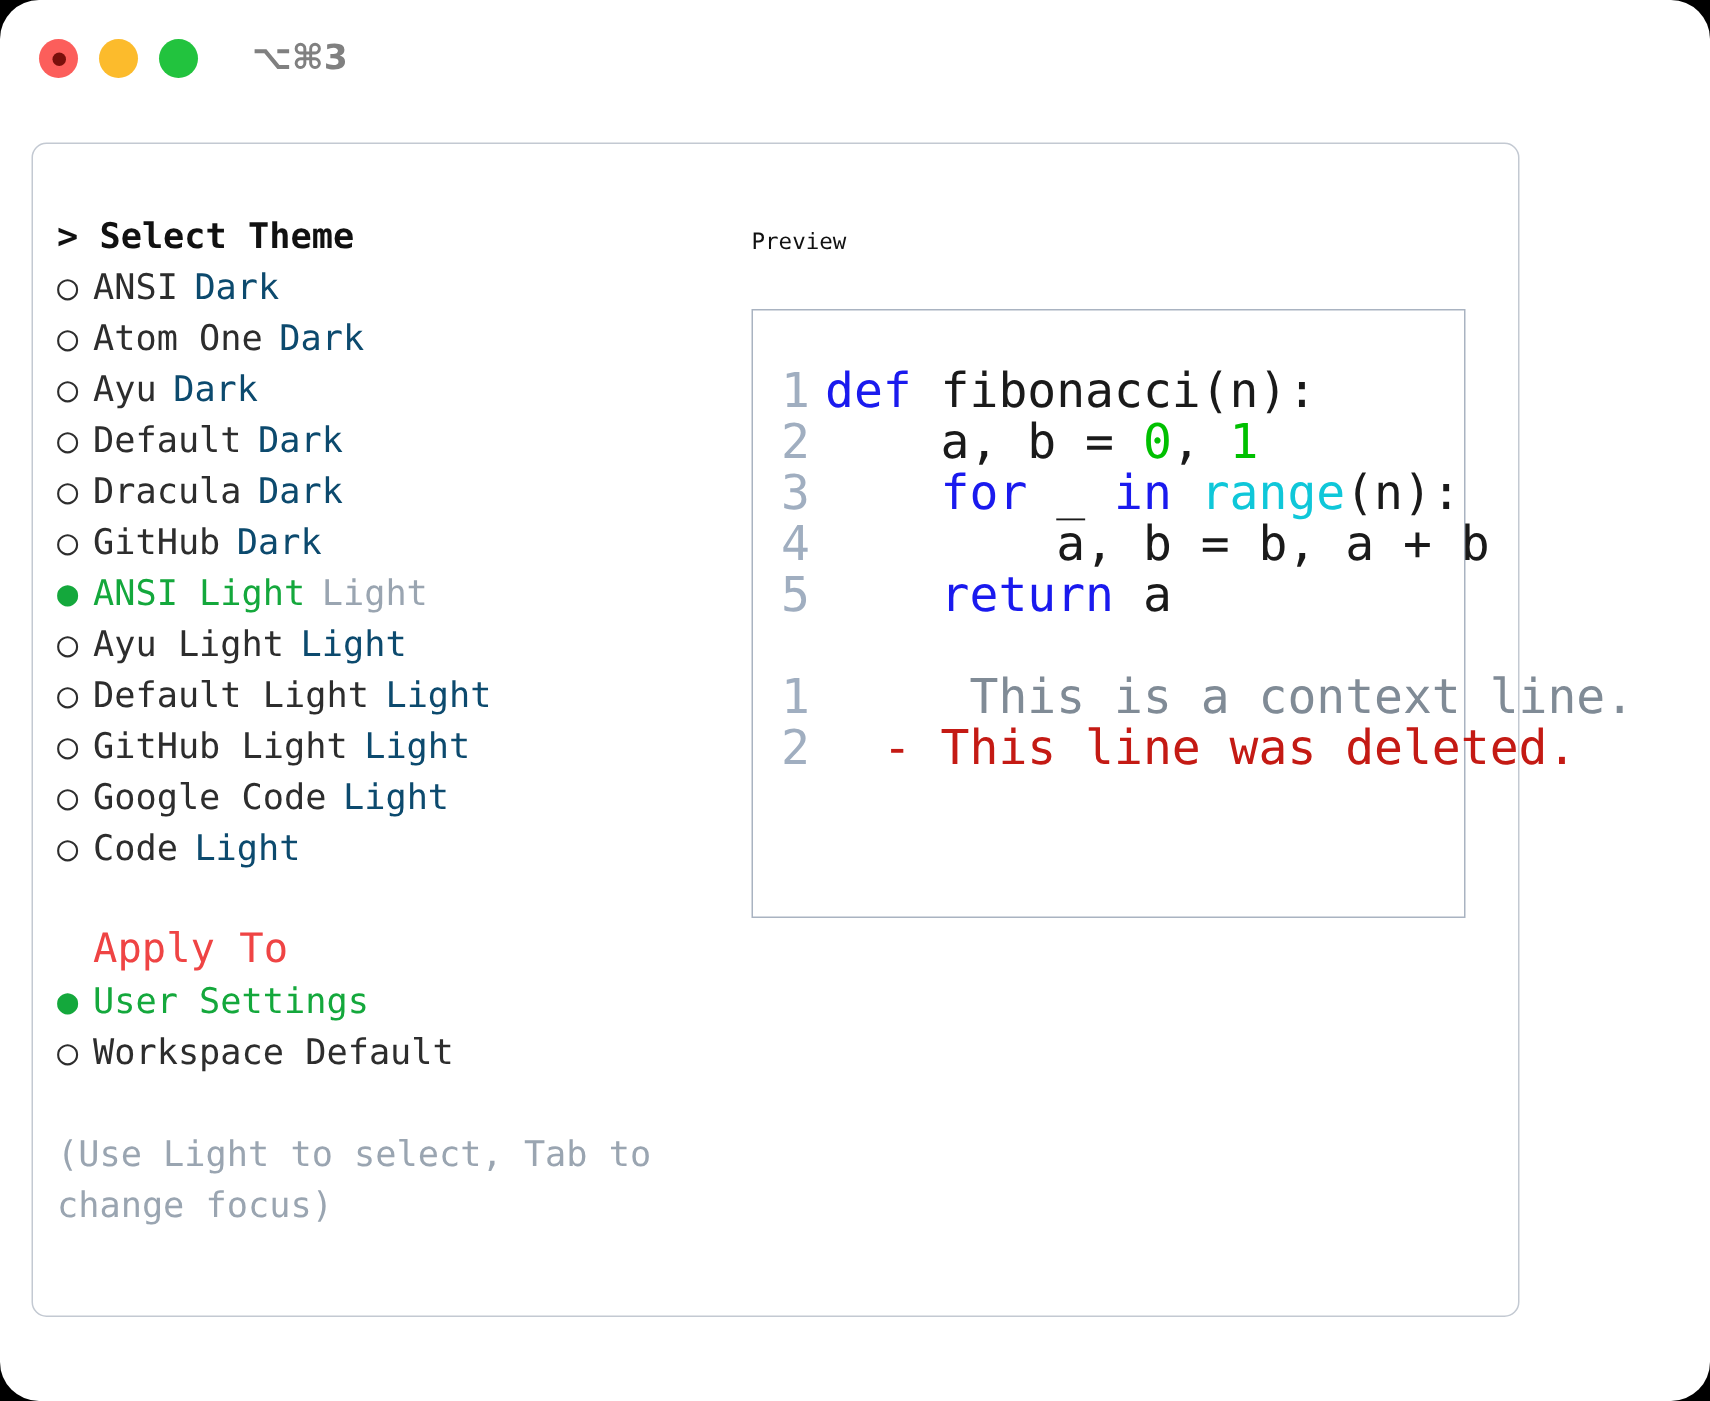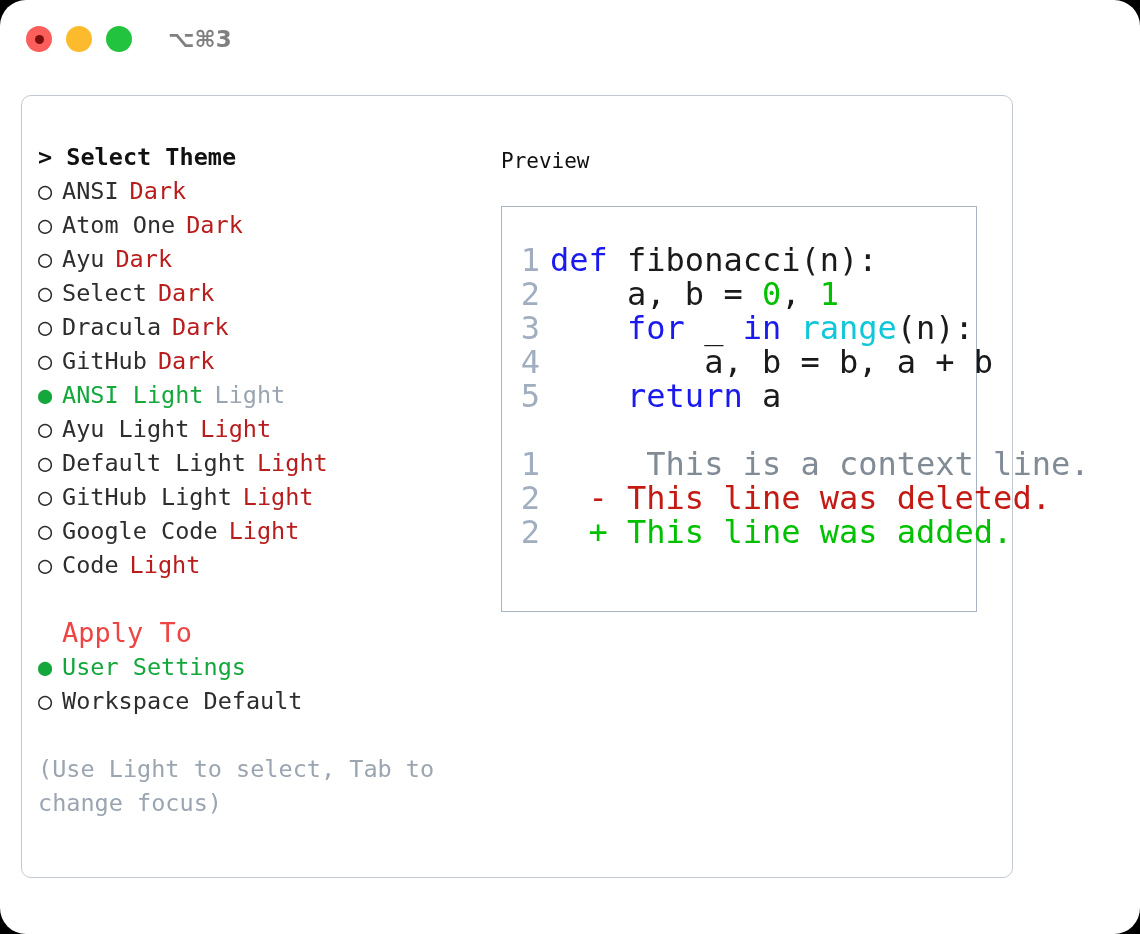--- a/index.html
+++ b/index.html
@@ -109,21 +109,21 @@
   }
   .opt-marker {
     width: 24px;
     display: inline-block;
     flex: 0 0 24px;
   }
   .opt-row.selected { color: #14a83c; }
   .opt-row.selected .opt-marker { color: #14a83c; }
   .opt-label { color: inherit; }
   .opt-kind {
-    color: #b91c1c;
+    color: #0c4a6e;
     margin-left: 11px;
   }
   .opt-row.selected .opt-kind { color: #9aa5b1; }
 
   .applyto-heading {
     font-size: 27px;
     color: #ef4444;
     line-height: 34px;
     white-space: pre;
     margin-left: 24px;
@@ -138,21 +138,21 @@
   }
 
   
   .right-col {
     position: absolute;
     left: 479px;
     top: 48px;
     width: 500px;
   }
   .preview-heading {
-    font-size: 21px;
+    font-size: 15px;
     color: #111111;
     line-height: 34px;
     white-space: pre;
   }
   .preview-box {
     margin-top: 28px;
     width: 476px;
     height: 406px;
     border: 1.6px solid #a9b3c1;
     box-sizing: border-box;
@@ -201,21 +201,21 @@
     <div class="columns">
 
       <div class="left-col">
 
         <div class="section-title">&gt; Select Theme</div>
 
         <div id="theme-list">
             <div class="opt-row"><span class="opt-marker">○</span><span class="opt-label">ANSI</span><span class="opt-kind">Dark</span></div>
             <div class="opt-row"><span class="opt-marker">○</span><span class="opt-label">Atom One</span><span class="opt-kind">Dark</span></div>
             <div class="opt-row"><span class="opt-marker">○</span><span class="opt-label">Ayu</span><span class="opt-kind">Dark</span></div>
-            <div class="opt-row"><span class="opt-marker">○</span><span class="opt-label">Select</span><span class="opt-kind">Dark</span></div>
+            <div class="opt-row"><span class="opt-marker">○</span><span class="opt-label">Default</span><span class="opt-kind">Dark</span></div>
             <div class="opt-row"><span class="opt-marker">○</span><span class="opt-label">Dracula</span><span class="opt-kind">Dark</span></div>
             <div class="opt-row"><span class="opt-marker">○</span><span class="opt-label">GitHub</span><span class="opt-kind">Dark</span></div>
             <div class="opt-row selected"><span class="opt-marker">●</span><span class="opt-label">ANSI Light</span><span class="opt-kind">Light</span></div>
             <div class="opt-row"><span class="opt-marker">○</span><span class="opt-label">Ayu Light</span><span class="opt-kind">Light</span></div>
             <div class="opt-row"><span class="opt-marker">○</span><span class="opt-label">Default Light</span><span class="opt-kind">Light</span></div>
             <div class="opt-row"><span class="opt-marker">○</span><span class="opt-label">GitHub Light</span><span class="opt-kind">Light</span></div>
             <div class="opt-row"><span class="opt-marker">○</span><span class="opt-label">Google Code</span><span class="opt-kind">Light</span></div>
             <div class="opt-row"><span class="opt-marker">○</span><span class="opt-label">Code</span><span class="opt-kind">Light</span></div>
           </div>
 
@@ -241,20 +241,19 @@
               <div class="code-line"><span class="lineno">1</span><span class="kw">def</span><span class="fn"> fibonacci(n):</span></div>
               <div class="code-line"><span class="lineno">2</span><span class="fn">    a, b = </span><span class="num">0</span><span class="fn">, </span><span class="num">1</span></div>
               <div class="code-line"><span class="lineno">3</span><span class="fn">    </span><span class="kw">for</span><span class="fn"> _ </span><span class="kw">in</span><span class="fn"> </span><span class="bi">range</span><span class="fn">(n):</span></div>
               <div class="code-line"><span class="lineno">4</span><span class="fn">        a, b = b, a + b</span></div>
               <div class="code-line"><span class="lineno">5</span><span class="fn">    </span><span class="kw">return</span><span class="fn"> a</span></div>
             </div>
           <div class="gap-line"></div>
           <div id="diff-block">
               <div class="code-line"><span class="lineno">1</span><span class="diff-ctx">     This is a context line.</span></div>
               <div class="code-line"><span class="lineno">2</span><span class="diff-del">  - This line was deleted.</span></div>
-              <div class="code-line"><span class="lineno">2</span><span class="diff-add">  + This line was added.</span></div>
             </div>
         </div>
       </div>
 
     </div>
   </div>
 </div>
 
 </body></html>

